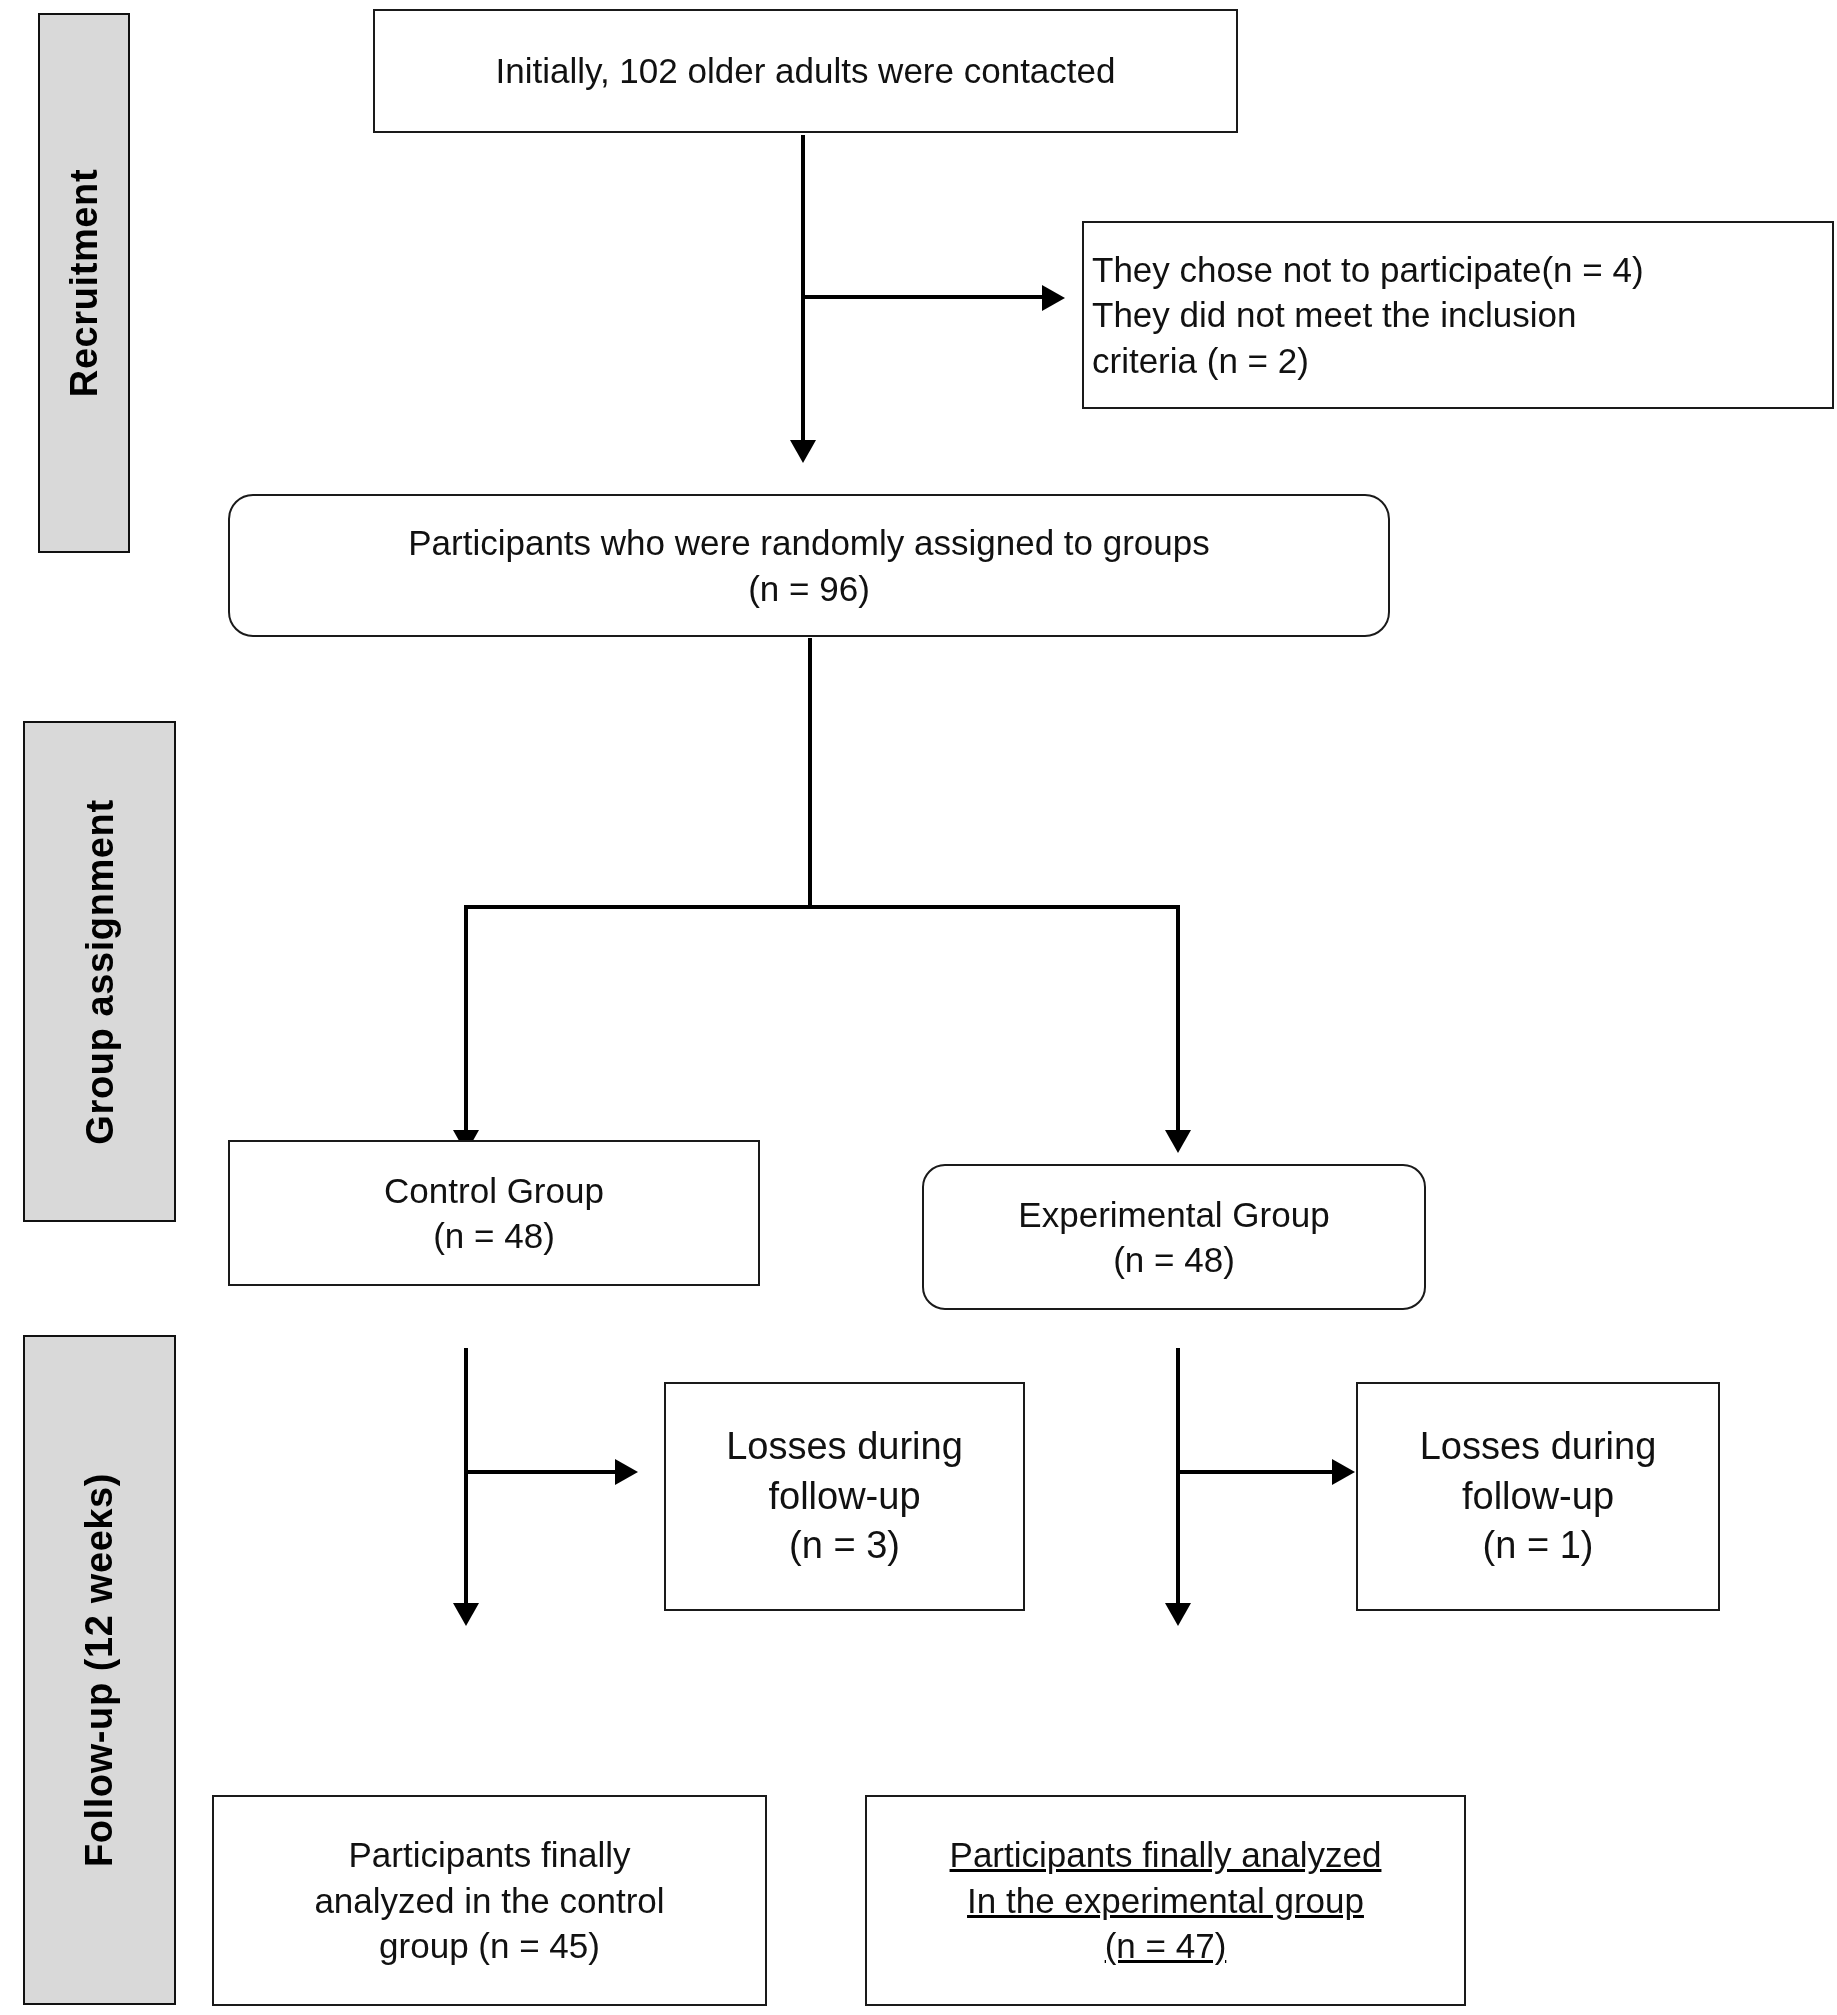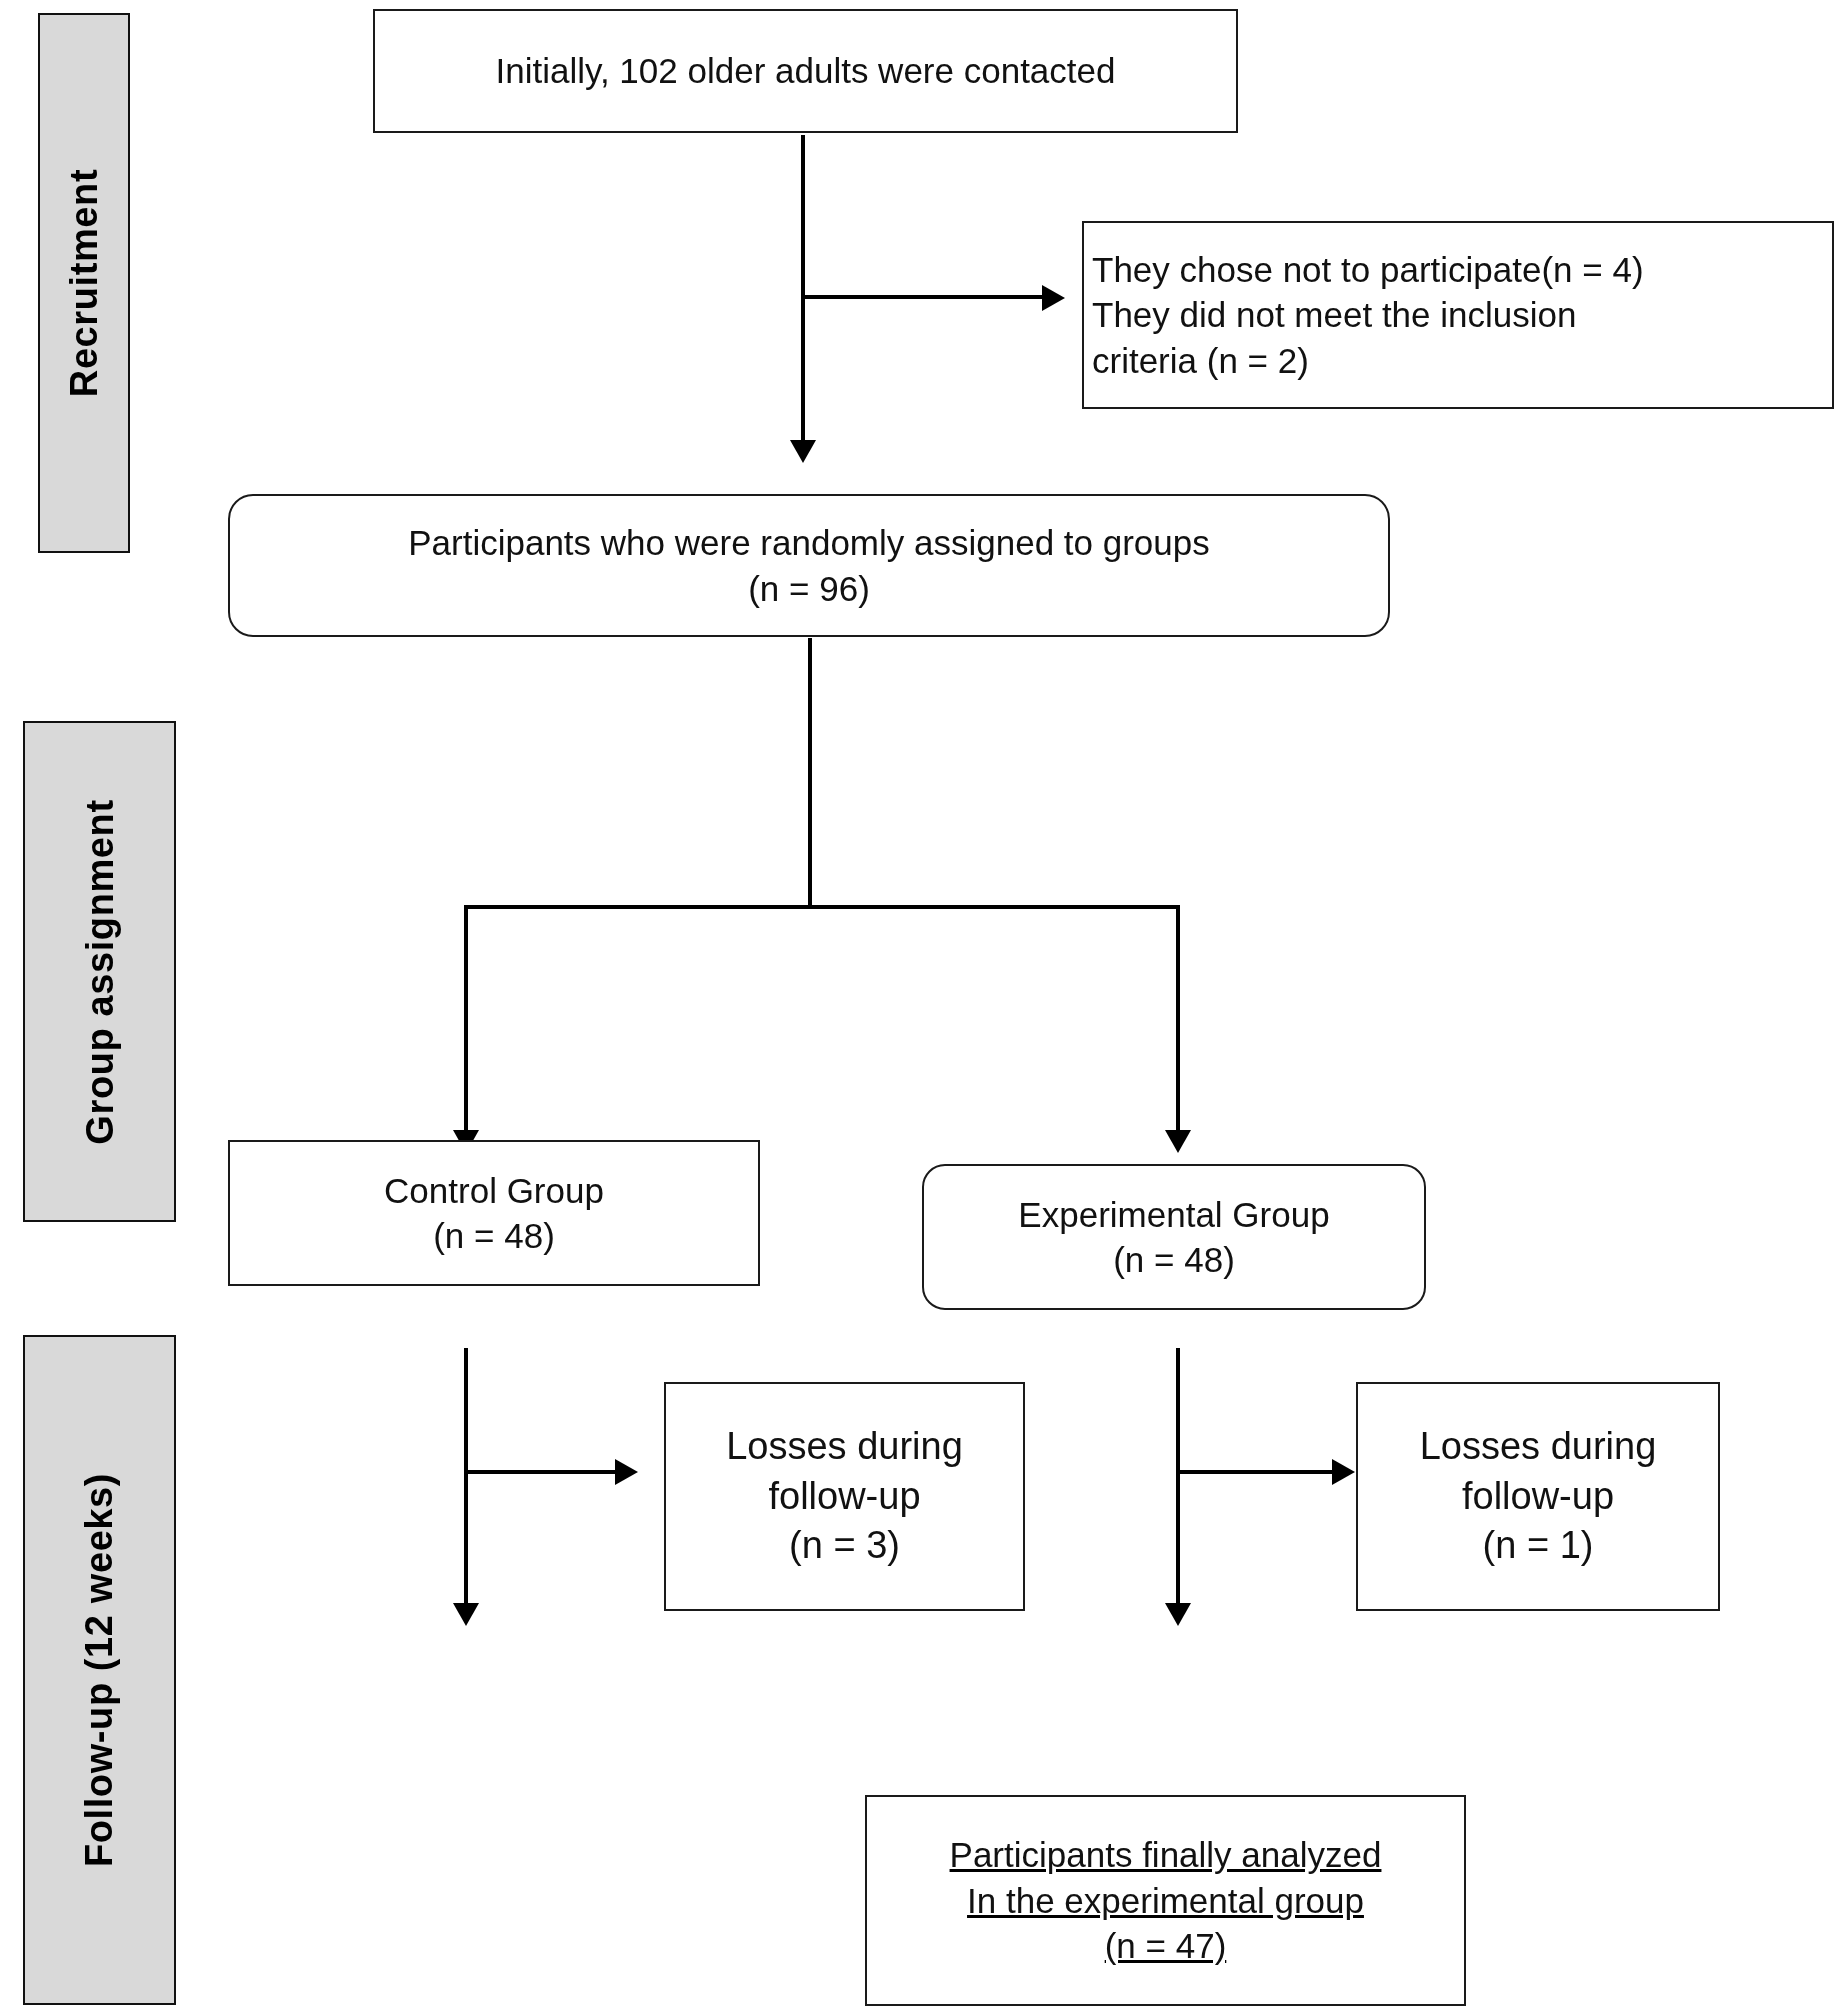--- a/index.html
+++ b/index.html
@@ -135,20 +135,25 @@
 
   <div class="hline" style="left:1178px;top:1470px;width:155px;"></div>
   <div class="arrow-right" style="left:1332px;top:1459px;"></div>
 
   <div class="node small" style="left:1356px;top:1382px;width:364px;height:229px;">
     <span class="node-text">Losses during
 follow-up
 (n = 1)</span>
   </div>
 
+  <div class="node" style="left:212px;top:1795px;width:555px;height:211px;">
+    <span class="node-text">Participants finally
+analyzed in the control
+group  (n = 45)</span>
+  </div>
 
   <div class="node" style="left:865px;top:1795px;width:601px;height:211px;text-decoration:underline;">
     <span class="node-text">Participants finally analyzed
 In the experimental group
 (n = 47)</span>
   </div>
 
 </div>
 
 

